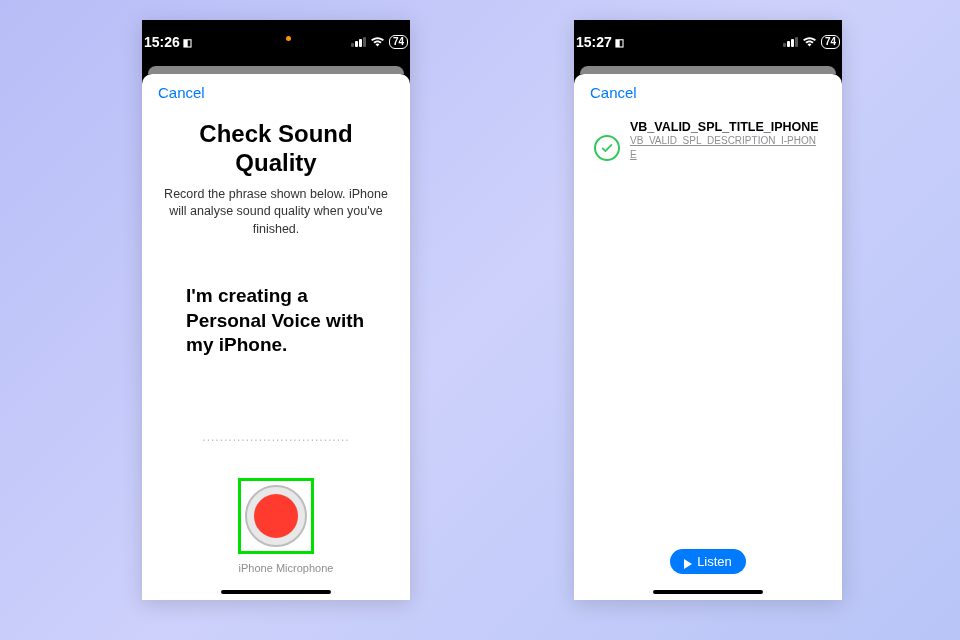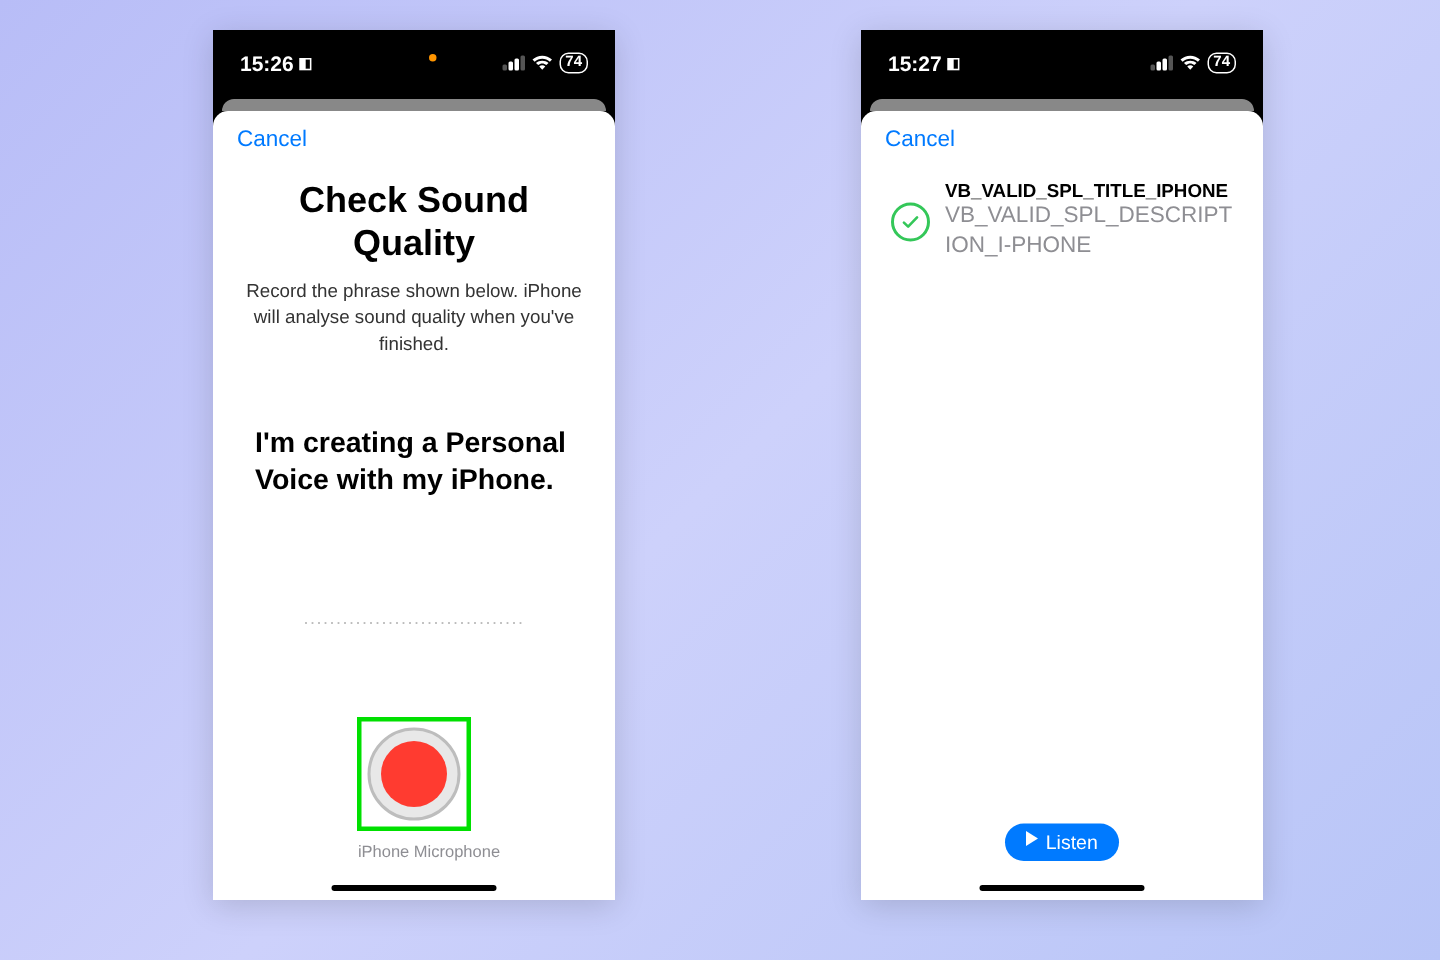--- a/index.html
+++ b/index.html
@@ -23,21 +23,21 @@
   .phone-left { left: 142px; top: 20px; }
   .phone-right { left: 552px; top: 20px; margin-left: 22px; }
 
   .status-bar {
     height: 44px;
     background: #000;
     color: #fff;
     display: flex;
     align-items: center;
     justify-content: space-between;
-    padding: 0 18px;
+    padding: 0 2px;
     font-size: 14px;
     font-weight: 600;
   }
   .status-left { display:flex; align-items:center; gap:3px;}
   .status-right { display: flex; align-items: center; gap: 4px; }
   .loc-icon { font-size:10px; }
 
   .orange-dot { position:absolute; top:16px; left:50%; transform:translateX(10px); width:5px; height:5px; border-radius:50%; background:#ff9500;}
 
   .sheet-peek {
@@ -87,20 +87,21 @@
     padding: 0 12px;
     line-height: 1.4;
   }
 
   .phrase {
     font-size: 19px;
     font-weight: 700;
     color: #000;
     padding: 46px 28px 0;
     line-height: 1.3;
+    margin-left: 16px;
   }
 
   .dots-row {
     margin-top: 72px;
     text-align:center;
     color:#bbb;
     letter-spacing:1px;
     font-size:12px;
   }
 
@@ -147,52 +148,52 @@
     height:4px;
     border-radius:3px;
     background:#000;
   }
 
   
   .validation-row {
     display:flex;
     gap:10px;
     padding: 14px 20px 0;
-    align-items:center;
+    align-items:flex-end;
   }
   .check-circle {
     width:26px; height:26px;
     border:2px solid #34c759;
     border-radius:50%;
     display:flex; align-items:center; justify-content:center;
     flex-shrink:0;
     margin-top:2px;
   }
   .check-circle svg { width:14px; height:14px; }
   .val-title { font-size:12.5px; font-weight:700; color:#000; }
-  .val-desc { font-size:15px; color:#8e8e93; word-break:break-all; line-height:1.35; }
+  .val-desc { font-size:10px; color:#8e8e93; word-break:break-all; line-height:1.35;text-decoration:underline; }
 
   .bottom-area-right {
     position:absolute;
     bottom: 26px;
     left:0; right:0;
     display:flex;
     flex-direction:column;
     align-items:center;
     gap:12px;
   }
   .listen-pill {
     background:#007aff;
     color:#fff;
     font-size:13px;
     font-weight:500;
     padding:5px 14px;
     border-radius:14px;
     display:inline-flex;
-    align-items:flex-start;
+    align-items:flex-end;
     gap:5px;
   }
   .listen-pill .play { width:0;height:0;border-style:solid;border-width:5px 0 5px 8px;border-color:transparent transparent transparent #fff;}
 
   .continue-wrap {
     border:3px solid #00e000;
     padding:3px;
     width: calc(100% - 26px);
   }
   .continue-btn {

